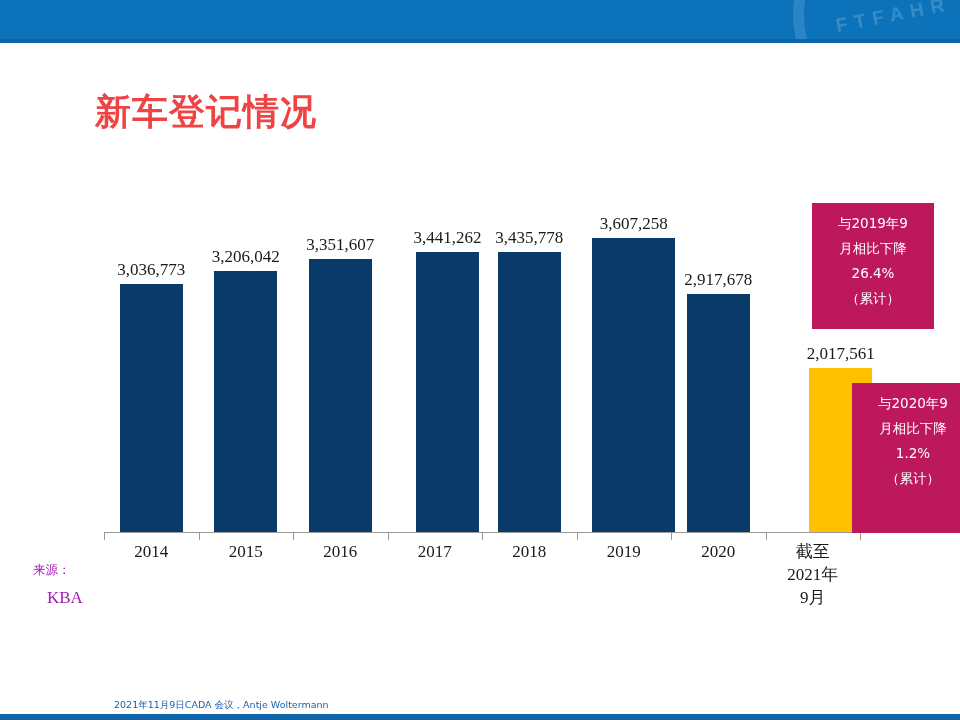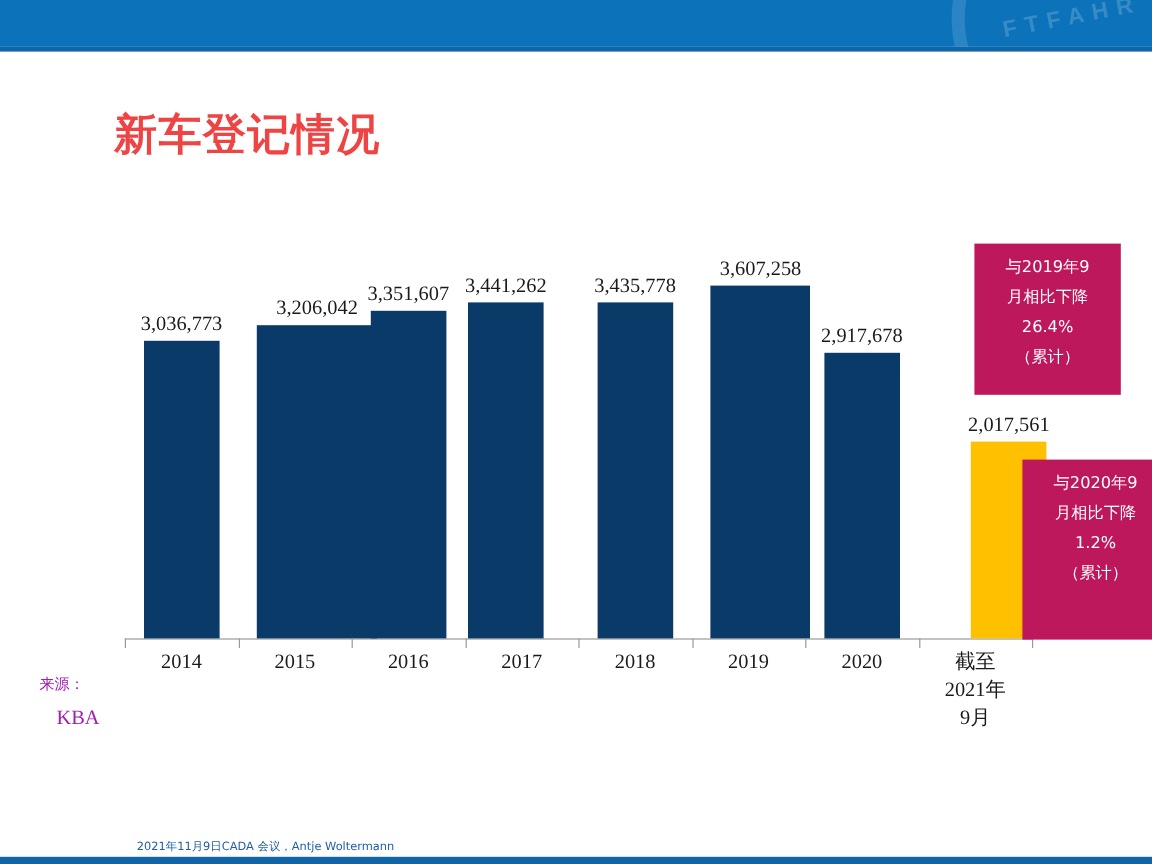--- a/index.html
+++ b/index.html
@@ -191,29 +191,29 @@
 
 <div id="slide-title">新车登记情况</div>
 
 <div id="chart-area">
   <div id="axis-line"></div>
   <div id="bars-container">
       <div class="bar" style="left: 119.75px; width: 63px; height: 248px;">
         <div class="bar-rect" style="height: 248px; background: rgb(10, 58, 104);"></div>
         <div class="bar-value" style="bottom: 252px;">3,036,773</div>
       </div>
-      <div class="bar" style="left: 214.25px; width: 63px; height: 296px; padding-left: 37px;">
+      <div class="bar" style="left: 214.25px; width: 63px; height: 296px;">
         <div class="bar-rect" style="height: 261px; background: rgb(10, 58, 104);"></div>
         <div class="bar-value" style="bottom: 265px;">3,206,042</div>
       </div>
       <div class="bar" style="left: 308.75px; width: 63px; height: 273px;">
         <div class="bar-rect" style="height: 273px; background: rgb(10, 58, 104);"></div>
         <div class="bar-value" style="bottom: 277px;">3,351,607</div>
       </div>
-      <div class="bar" style="left: 390px; width: 63px; height: 280px;">
+      <div class="bar" style="left: 416px; width: 63px; height: 280px;">
         <div class="bar-rect" style="height: 280px; background: rgb(10, 58, 104);"></div>
         <div class="bar-value" style="bottom: 284px;">3,441,262</div>
       </div>
       <div class="bar" style="left: 497.75px; width: 63px; height: 236px;">
         <div class="bar-rect" style="height: 280px; background: rgb(10, 58, 104);"></div>
         <div class="bar-value" style="bottom: 284px;">3,435,778</div>
       </div>
       <div class="bar" style="left: 592.25px; width: 63px; height: 294px; padding-left: 20px;">
         <div class="bar-rect" style="height: 294px; background: rgb(10, 58, 104);"></div>
         <div class="bar-value" style="bottom: 298px;">3,607,258</div>

